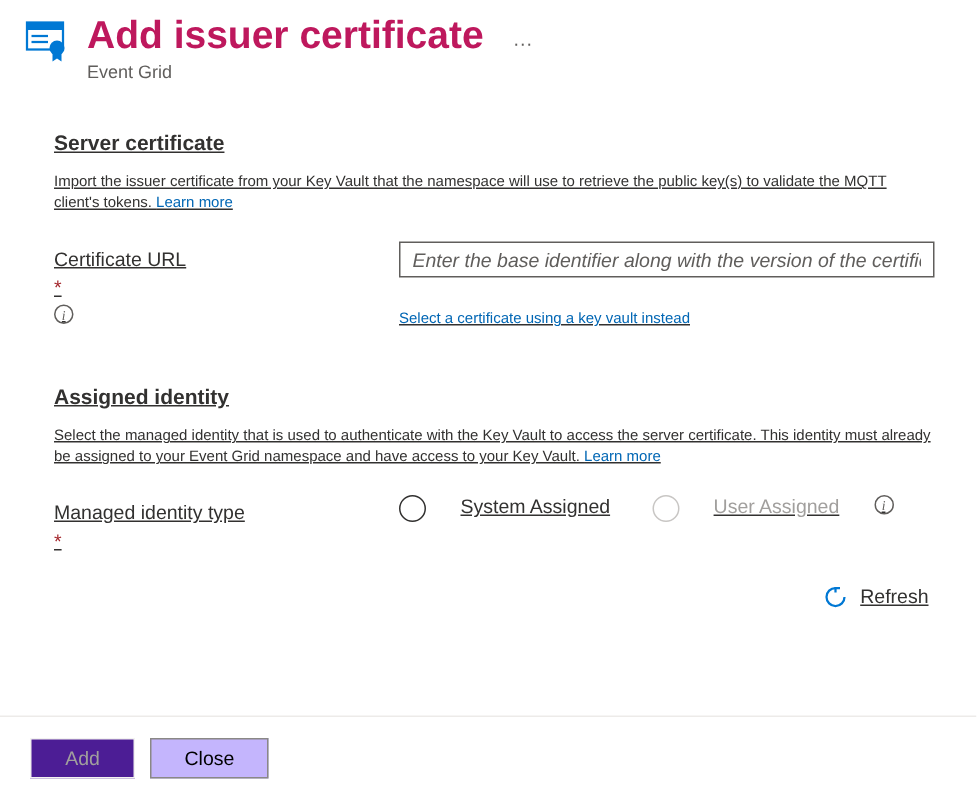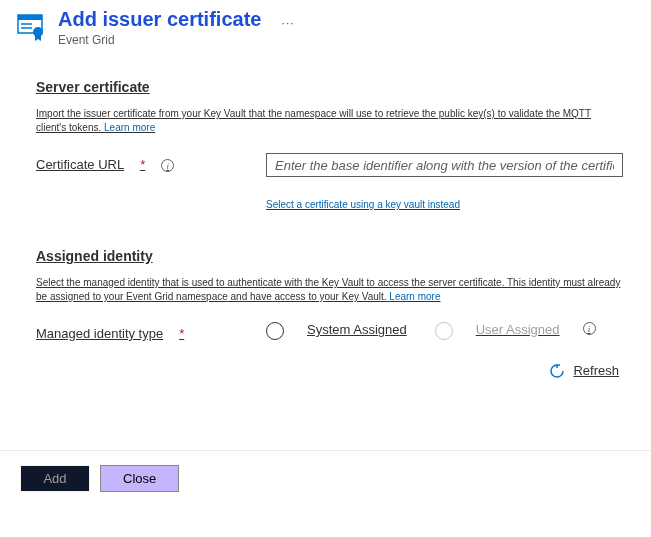--- a/index.html
+++ b/index.html
@@ -18,23 +18,23 @@
       display: flex;
       align-items: flex-start;
       padding: 8px 16px 8px 16px;
       gap: 12px;
     }
     .cert-icon {
       flex-shrink: 0;
       margin-top: 4px;
     }
     .header-text h1 {
-      font-size: 20px;
+      font-size: 26px;
       font-weight: 600;
-      color: #1d4ed8;
+      color: #be185d;
       display: inline-block;
     }
     .ellipsis {
       margin-left: 16px;
       color: #605e5c;
       font-size: 13px;
       vertical-align: middle;
     }
     .subtitle {
       font-size: 12px;
@@ -67,22 +67,23 @@
       align-items: flex-start;
       margin-bottom: 6px;
     }
     .form-label {
       width: 230px;
       flex-shrink: 0;
       font-size: 13px;
       color: #323130;
       padding-top: 4px;
       display: flex;
-      align-items: flex-end;
-      gap: 16px;
+      align-items: flex-start;
+      gap: 4px;
+      flex-direction: column;
     }
     .required {
       color: #a4262c;
     }
     .info-icon {
       display: inline-flex;
       align-items: center;
       justify-content: center;
       width: 13px;
       height: 13px;
@@ -171,21 +172,21 @@
     .btn {
       padding: 5px 22px;
       font-size: 13px;
       border: 1px solid #8a8886;
       background: #c4b5fd;
       cursor: pointer;
       font-family: inherit;
       min-width: 70px;
     }
     .btn.disabled {
-      background: #0f172a;
+      background: #4c1d95;
       color: #a19f9d;
       border-color: #f3f2f1;
       cursor: default;
     }
   </style>
 </head>
 <body>
 
 <div class="header">
   <span class="cert-icon">

